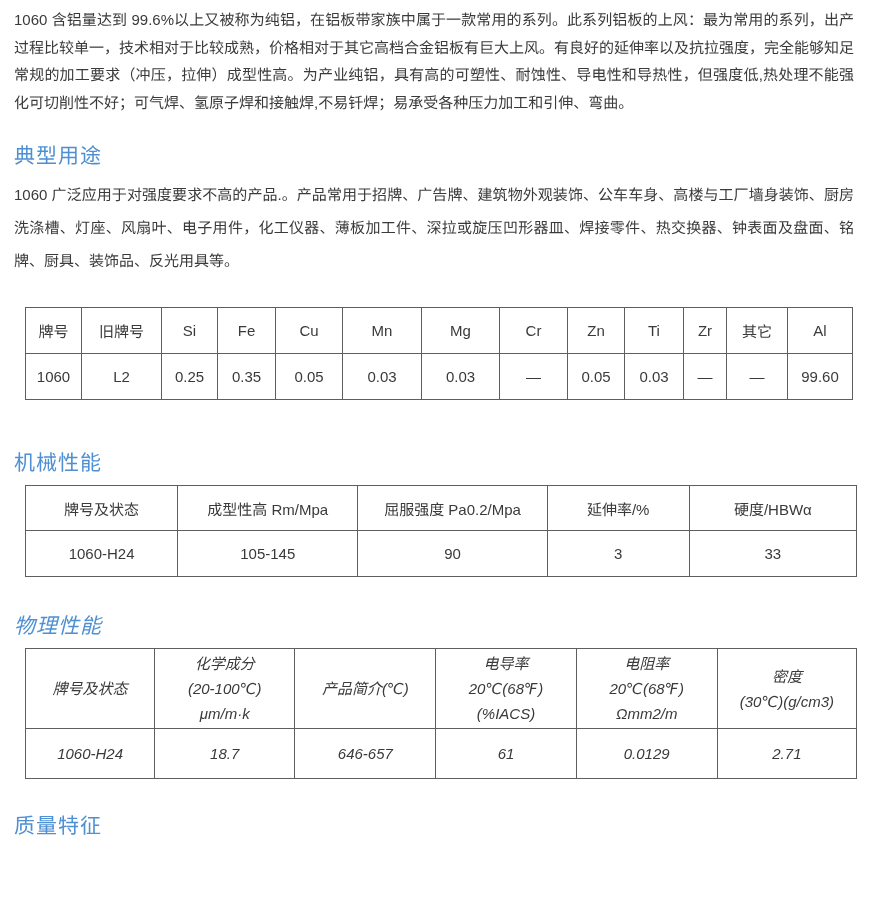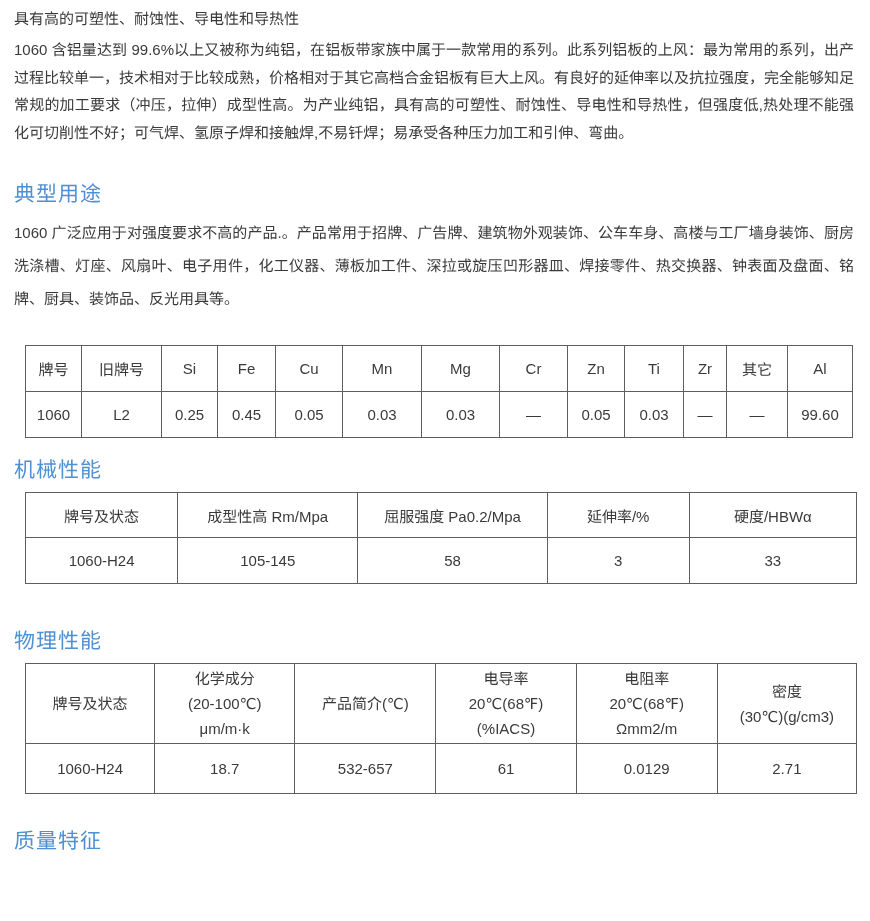--- a/index.html
+++ b/index.html
@@ -21,24 +21,24 @@
   }
   .section-title {
     font-family: "Liberation Serif", "DejaVu Serif", serif;
     font-size: 21px;
     font-weight: 400;
     color: var(--accent);
     margin: 0 0 9px 0;
     letter-spacing: 1px;
   }
   .sec { margin: 0; }
-  .sec-uses      { margin-top: 31px; }
+  .sec-uses      { margin-top: 23px; }
   .sec-chemical  { margin-top: 30px; }
-  .sec-mechanical{ margin-top: 15px; }
-  .sec-physical  { margin-top: 40px; }
+  .sec-mechanical{ margin-top: 46px; }
+  .sec-physical  { margin-top: 32px; font-style: italic; }
   .sec-quality   { margin-top: 30px; }
 
   .subtitle-line { margin: 0 0 5px 0; line-height: 25px; }
   .para { margin: 0; text-align: justify; }
   .intro-para { line-height: 27.5px; }
   .uses-para  { line-height: 33px; }
 
   .spec-table {
     border-collapse: collapse;
     table-layout: fixed;
@@ -62,21 +62,20 @@
   .physical-table   { width: 832px; }
   .physical-table th { height: 79px; line-height: 25px; }
   .physical-table td { height: 49px; }
 </style>
 </head>
 <body>
 
 <div class="page">
 
   <section class="sec sec-intro">
-    <p class="subtitle-line">具有高的可塑性、耐蚀性、导电性和导热性</p>
     <p class="para intro-para">1060 含铝量达到 99.6%以上又被称为纯铝，在铝板带家族中属于一款常用的系列。此系列铝板的上风：最为常用的系列，出产过程比较单一，技术相对于比较成熟，价格相对于其它高档合金铝板有巨大上风。有良好的延伸率以及抗拉强度，完全能够知足常规的加工要求（冲压，拉伸）成型性高。为产业纯铝，具有高的可塑性、耐蚀性、导电性和导热性，但强度低,热处理不能强化可切削性不好；可气焊、氢原子焊和接触焊,不易钎焊；易承受各种压力加工和引伸、弯曲。</p>
   </section>
 
   <section class="sec sec-uses">
     <h2 class="section-title">典型用途</h2>
     <p class="para uses-para">1060 广泛应用于对强度要求不高的产品.。产品常用于招牌、广告牌、建筑物外观装饰、公车车身、高楼与工厂墙身装饰、厨房洗涤槽、灯座、风扇叶、电子用件，化工仪器、薄板加工件、深拉或旋压凹形器皿、焊接零件、热交换器、钟表面及盘面、铭牌、厨具、装饰品、反光用具等。</p>
   </section>
 
   <section class="sec sec-chemical">
     <table class="spec-table chemical-table">
@@ -110,21 +109,21 @@
             <th>Zr</th>
             <th>其它</th>
             <th>Al</th>
           </tr>
         </thead>
         <tbody>
           <tr>
             <td>1060</td>
             <td>L2</td>
             <td>0.25</td>
-            <td>0.45</td>
+            <td>0.35</td>
             <td>0.05</td>
             <td>0.03</td>
             <td>0.03</td>
             <td>—</td>
             <td>0.05</td>
             <td>0.03</td>
             <td>—</td>
             <td>—</td>
             <td>99.60</td>
           </tr>
@@ -148,21 +147,21 @@
             <th>成型性高 Rm/Mpa</th>
             <th>屈服强度 Pa0.2/Mpa</th>
             <th>延伸率/%</th>
             <th>硬度/HBWα</th>
           </tr>
         </thead>
         <tbody>
           <tr>
             <td>1060-H24</td>
             <td>105-145</td>
-            <td>58</td>
+            <td>90</td>
             <td>3</td>
             <td>33</td>
           </tr>
         </tbody>
       </table>
   </section>
 
   <section class="sec sec-physical">
     <h2 class="section-title">物理性能</h2>
     <table class="spec-table physical-table">
@@ -200,21 +199,21 @@
             <th>
               <div>密度</div>
               <div>(30℃)(g/cm3)</div>
             </th>
           </tr>
         </thead>
         <tbody>
           <tr>
             <td>1060-H24</td>
             <td>18.7</td>
-            <td>532-657</td>
+            <td>646-657</td>
             <td>61</td>
             <td>0.0129</td>
             <td>2.71</td>
           </tr>
         </tbody>
       </table>
   </section>
 
   <section class="sec sec-quality">
     <h2 class="section-title">质量特征</h2>

